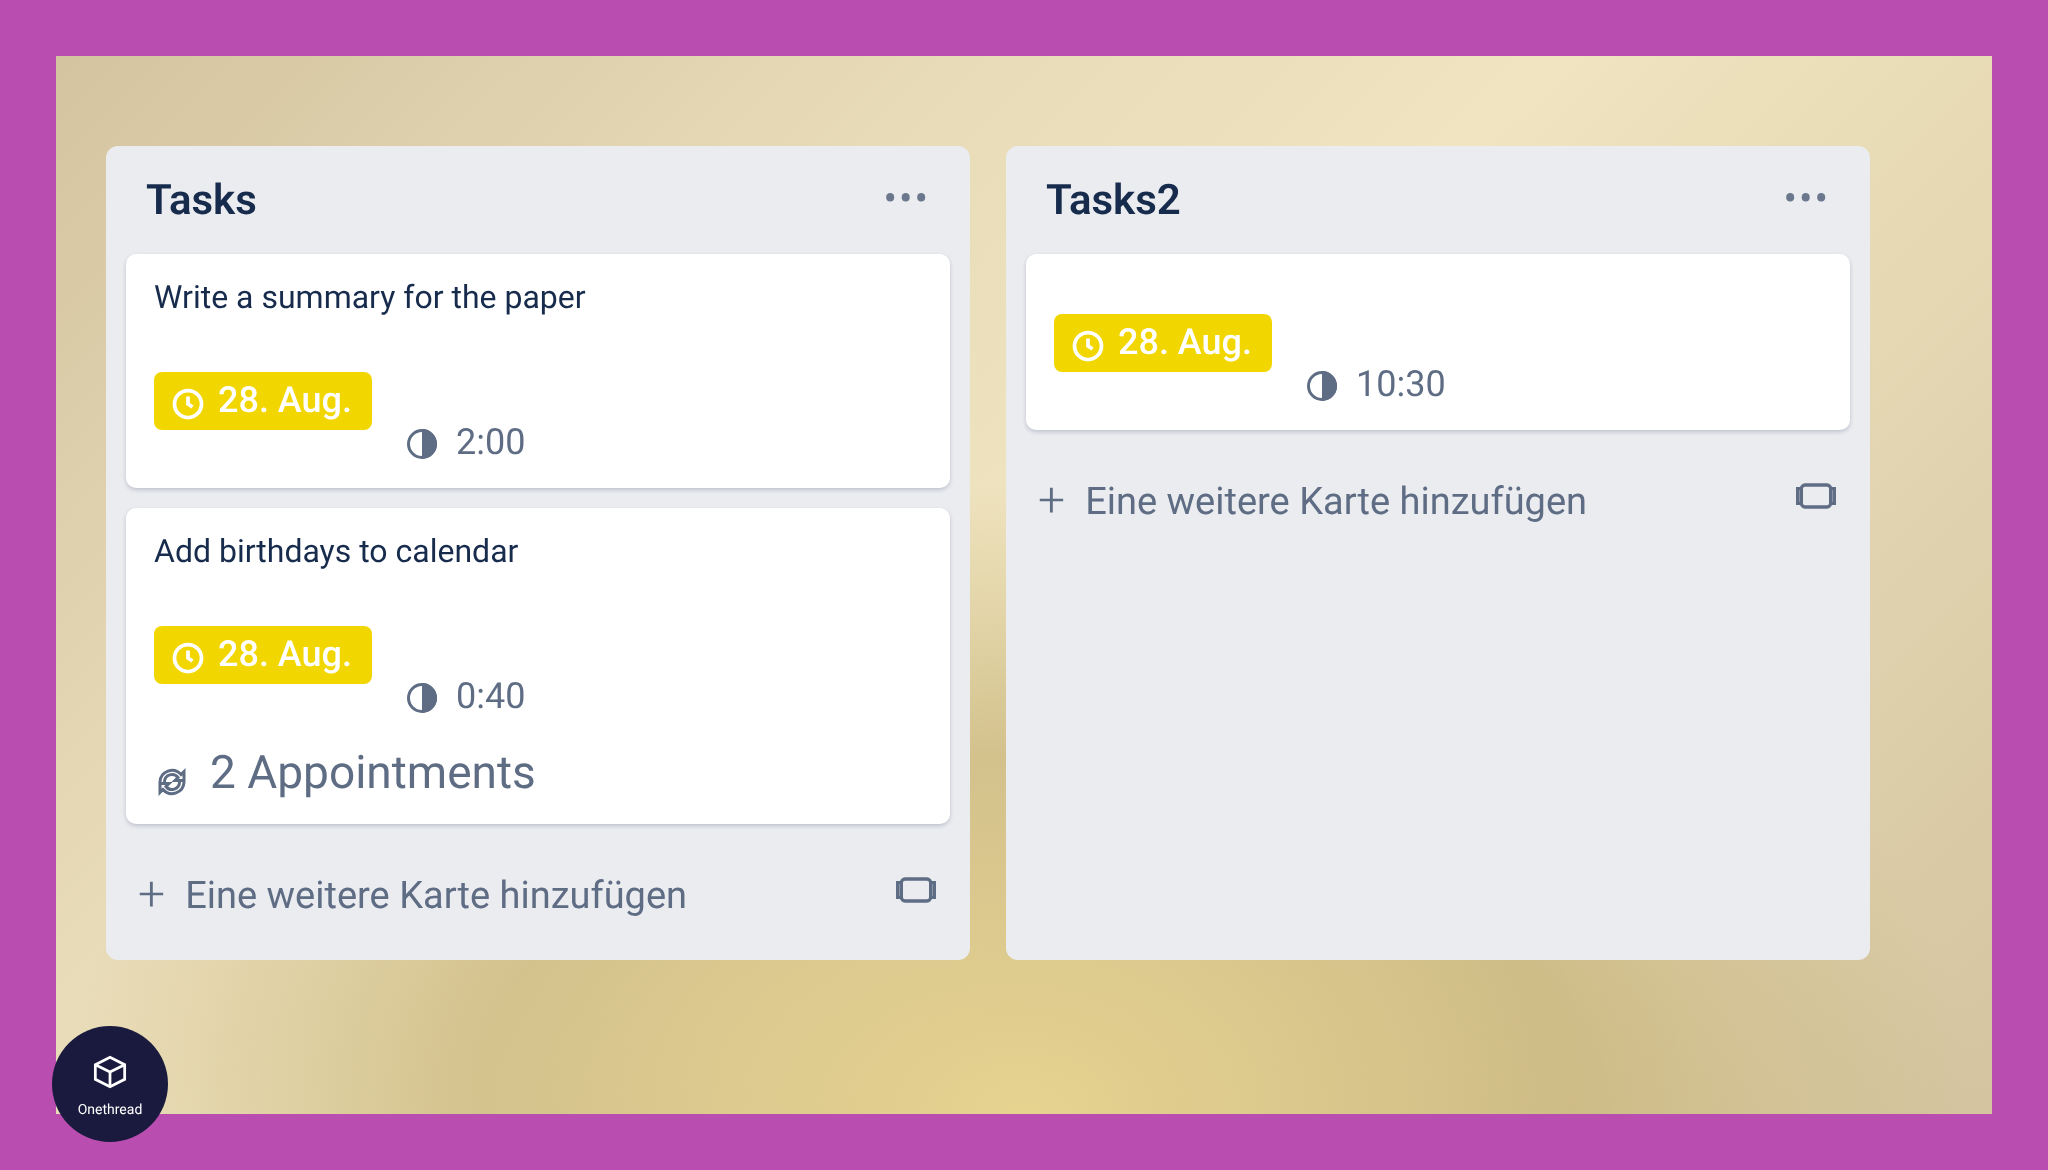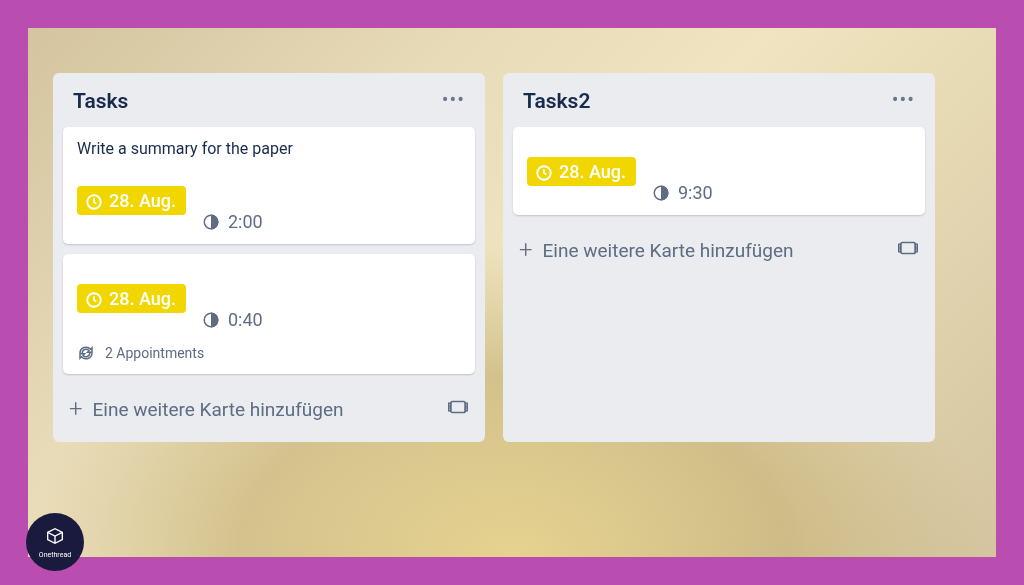--- a/index.html
+++ b/index.html
@@ -109,25 +109,25 @@
       color: #5e6c84;
       font-size: 18px;
       margin-top: 43px;
     }
     .time-badge svg {
       width: 18px;
       height: 18px;
     }
     .recurring-row {
       display: flex;
-      align-items: center;
+      align-items: flex-end;
       gap: 10px;
       margin-top: 14px;
       color: #5e6c84;
-      font-size: 14px;
+      font-size: 23px;
     }
     .recurring-row svg {
       width: 18px;
       height: 18px;
     }
     .add-card-row {
       display: flex;
       align-items: center;
       justify-content: space-between;
       padding: 8px 6px;
@@ -207,20 +207,21 @@
               <svg viewBox="0 0 24 24" fill="none" stroke="#5e6c84" stroke-width="2">
                   <circle cx="12" cy="12" r="9"></circle>
                   <path d="M12 3 A9 9 0 0 1 12 21" fill="#5e6c84"></path>
                 </svg>
               <span>2:00</span>
             </div>
           </div>
         </div>
 
         <div class="card">
+          <div class="card-title">Add birthdays to calendar</div>
           <div class="card-badges">
             <div class="date-badge">
               <svg viewBox="0 0 24 24" fill="none" stroke="white" stroke-width="2.5">
                   <circle cx="12" cy="12" r="9"></circle>
                   <path d="M12 7v5l3 2"></path>
                 </svg>
               <span>28. Aug.</span>
             </div>
             <div class="time-badge">
               <svg viewBox="0 0 24 24" fill="none" stroke="#5e6c84" stroke-width="2">
@@ -267,21 +268,21 @@
                   <circle cx="12" cy="12" r="9"></circle>
                   <path d="M12 7v5l3 2"></path>
                 </svg>
               <span>28. Aug.</span>
             </div>
             <div class="time-badge">
               <svg viewBox="0 0 24 24" fill="none" stroke="#5e6c84" stroke-width="2">
                   <circle cx="12" cy="12" r="9"></circle>
                   <path d="M12 3 A9 9 0 0 1 12 21" fill="#5e6c84"></path>
                 </svg>
-              <span>9:30</span>
+              <span>10:30</span>
             </div>
           </div>
         </div>
 
         <div class="add-card-row">
           <div class="add-card-btn">
             <span class="plus">+</span>
             <span>Eine weitere Karte hinzufügen</span>
           </div>
           <div class="template-icon">

